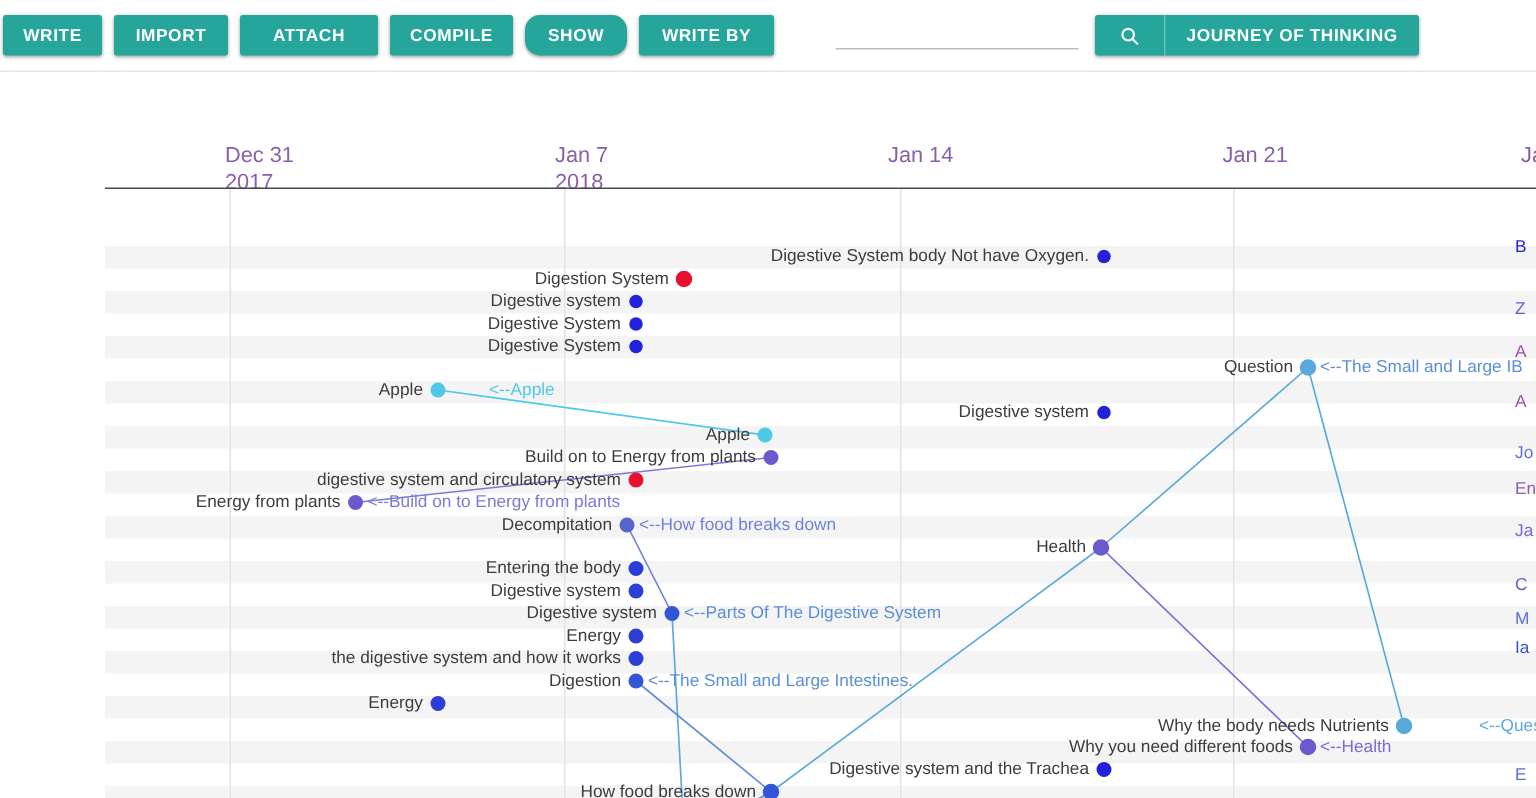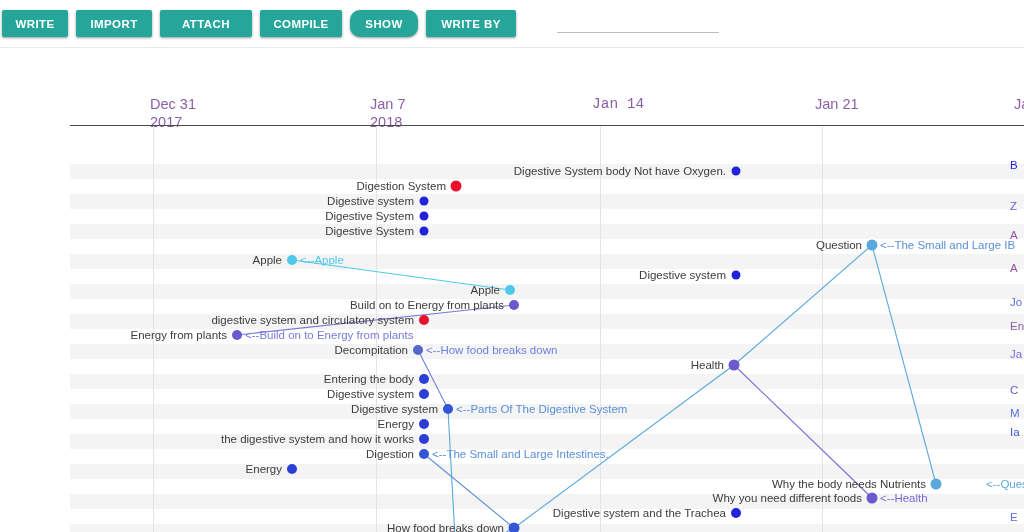--- a/index.html
+++ b/index.html
@@ -136,28 +136,37 @@
         <button class="btn" style="left: 76px; width: 76px;">IMPORT</button>
         <button class="btn" style="left: 160px; width: 92px;">ATTACH</button>
         <button class="btn" style="left: 260px; width: 82px;">COMPILE</button>
         <button class="btn" style="left: 350px; width: 68px; border-radius: 10px;">SHOW</button>
         <button class="btn" style="left: 426px; width: 90px;">WRITE BY</button>
       </div>
 
     <input class="search-input" placeholder="" style="">
     <div class="search-line"></div>
 
+    <div class="jot-group">
+      <div class="jot-search">
+        <svg width="14" height="14" viewBox="0 0 24 24" fill="none" stroke="#ffffff" stroke-width="2.4" stroke-linecap="round">
+          <circle cx="10.5" cy="10.5" r="6.6"></circle>
+          <line x1="15.4" y1="15.4" x2="21" y2="21"></line>
+        </svg>
+      </div>
+      <div class="jot-label">JOURNEY OF THINKING</div>
+    </div>
   </div>
 
 
   <div class="chart">
     <div id="x-axis-labels">
         <div class="xlab" style="left: 150px; top: 0px;"><span>Dec 31</span><span class="yr">2017</span></div>
         <div class="xlab" style="left: 370px; top: 0px;"><span>Jan 7</span><span class="yr">2018</span></div>
-        <div class="xlab" style="left: 592px; top: 0px; font-family: Liberation Mono, monospace;"><span>Jan 14</span></div>
+        <div class="xlab" style="left: 592px; top: 0px;"><span>Jan 14</span></div>
         <div class="xlab" style="left: 815px; top: 0px;"><span>Jan 21</span></div>
         <div class="xlab" style="left: 1014px; top: 0px;"><span>Ja</span></div>
       </div>
     <div class="plot">
       <div id="stripes">
           <div class="stripe" style="top: 38px; height: 15px;"></div>
           <div class="stripe" style="top: 68px; height: 15px;"></div>
           <div class="stripe" style="top: 98px; height: 15px;"></div>
           <div class="stripe" style="top: 128px; height: 15px;"></div>
           <div class="stripe" style="top: 158px; height: 15px;"></div>
@@ -210,21 +219,21 @@
             <span class="dot" style="width: 9px; height: 9px; background: rgb(34, 34, 221);"></span>
           </div>
           <div class="node" style="left: 802px; top: 119px; width: 0px; height: 0px;">
             <span class="txt">Question</span>
             <span class="dot" style="width: 11px; height: 11px; background: rgb(90, 169, 221);"></span>
             <span class="ref" style="color: rgb(90, 143, 216);">&lt;--The Small and Large IB</span>
           </div>
           <div class="node" style="left: 222px; top: 134px; width: 0px; height: 0px;">
             <span class="txt">Apple</span>
             <span class="dot" style="width: 10px; height: 10px; background: rgb(78, 200, 232);"></span>
-            <span class="ref" style="color: rgb(78, 200, 232);">&lt;--Apple</span>
+            <span class="ref" style="color: rgb(78, 200, 232); margin-left: 26px;">&lt;--Apple</span>
           </div>
           <div class="node" style="left: 666px; top: 149px; width: 0px; height: 0px;">
             <span class="txt">Digestive system</span>
             <span class="dot" style="width: 9px; height: 9px; background: rgb(34, 34, 221);"></span>
           </div>
           <div class="node" style="left: 440px; top: 164px; width: 0px; height: 0px;">
             <span class="txt">Apple</span>
             <span class="dot" style="width: 10px; height: 10px; background: rgb(78, 200, 232);"></span>
           </div>
           <div class="node" style="left: 444px; top: 179px; width: 0px; height: 0px;">

